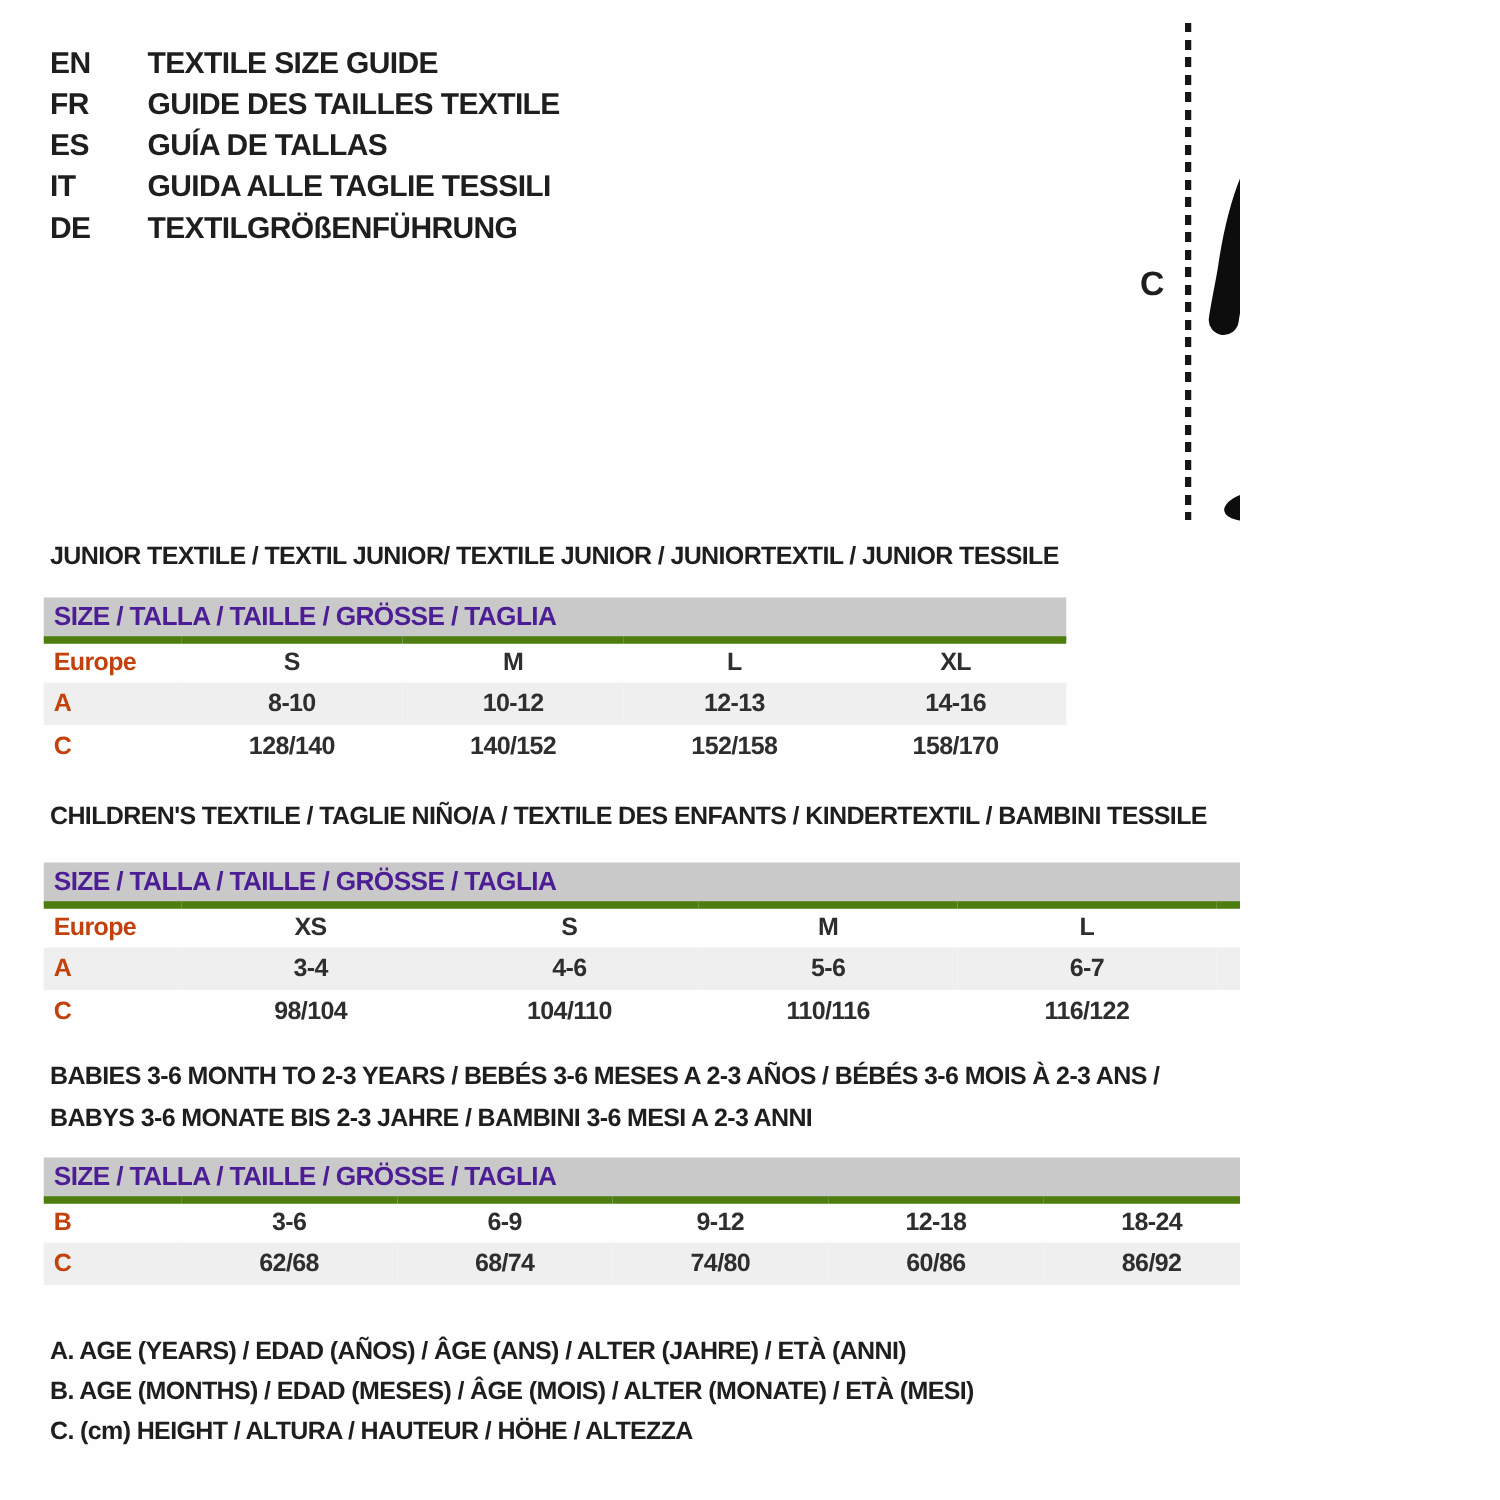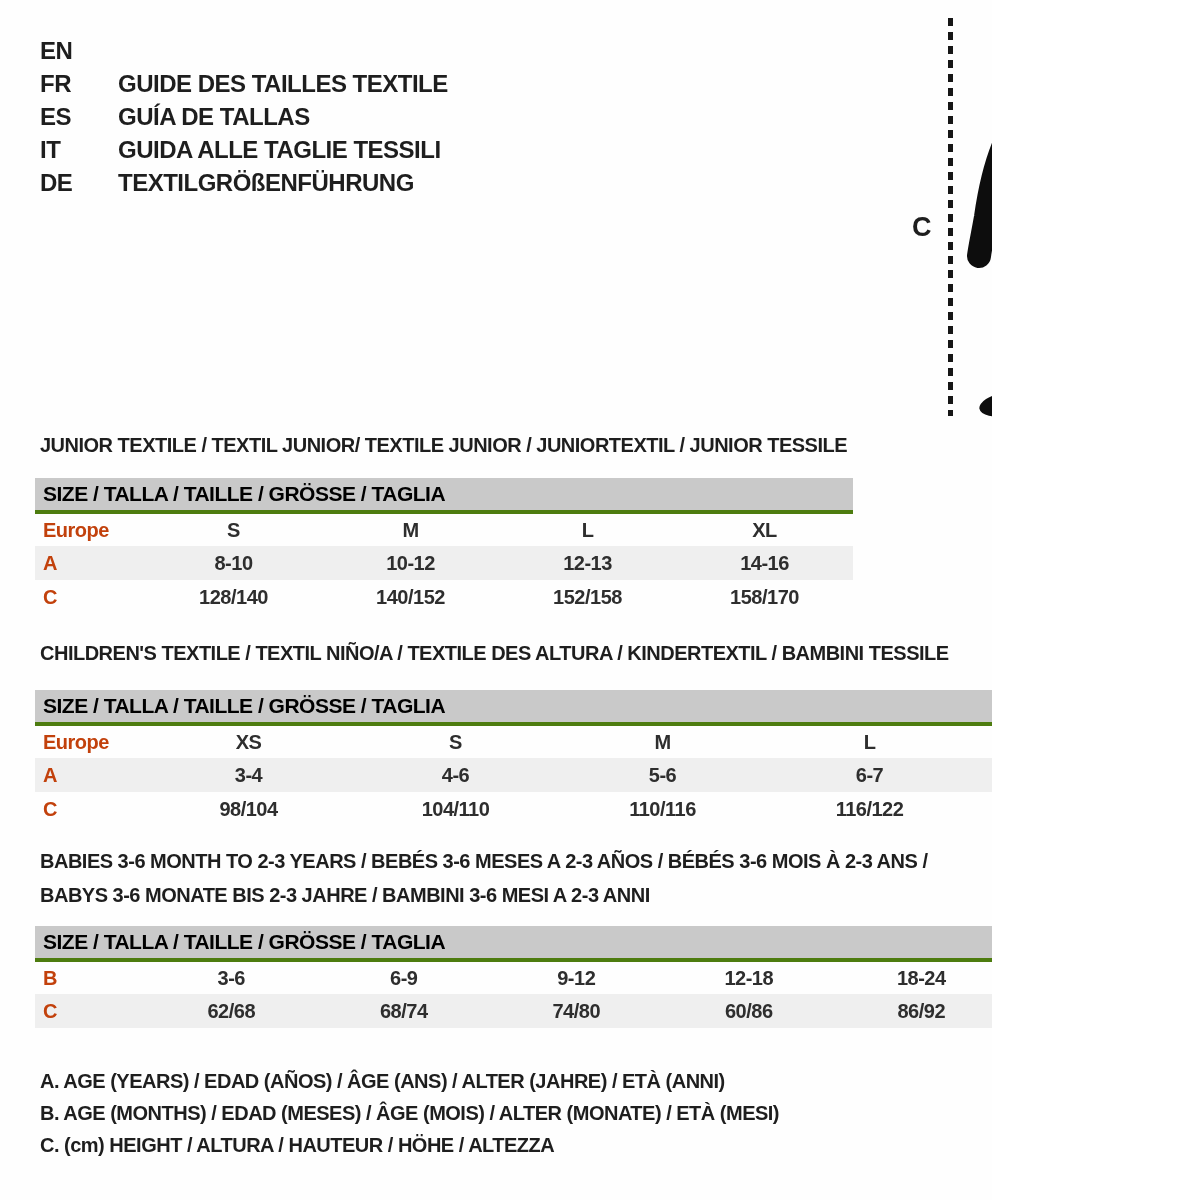--- a/index.html
+++ b/index.html
@@ -51,45 +51,46 @@
   table.size-table td {
     height: 34px;
     font-size: 20px;
     text-align: center;
     vertical-align: middle;
     color: #2e2e2e;
     padding: 0;
   }
   table.size-table tr.bar td {
     background: #c9c9c9;
-    color: #000000;
+    color: #4c1d95;
     text-align: left;
     padding-left: 8px;
     font-size: 21px;
-    border-bottom: 4px solid #4d7c0f;
+    border-bottom: 6px solid #4d7c0f;
   }
   table.size-table td.lab {
     text-align: left;
     padding-left: 8px;
     color: #c2410c;
   }
   table.size-table tr.shaded td { background: #efefef; }
 
   
   .legend { position: absolute; left: 40px; top: 1070px; }
   .legend-line { height: 32px; font-size: 20px; white-space: nowrap; }
 </style>
 </head>
 <body>
 
 <div class="page">
 
   <div class="lang-list">
     <div class="lang-row">
       <span class="lang-code">EN</span>
+      <span class="lang-title">TEXTILE SIZE GUIDE</span>
     </div>
     <div class="lang-row">
       <span class="lang-code">FR</span>
       <span class="lang-title">GUIDE DES TAILLES TEXTILE</span>
     </div>
     <div class="lang-row">
       <span class="lang-code">ES</span>
       <span class="lang-title">GUÍA DE TALLAS</span>
     </div>
     <div class="lang-row">
@@ -152,21 +153,21 @@
     <tr>
       <td class="lab">C</td>
       <td>128/140</td>
       <td>140/152</td>
       <td>152/158</td>
       <td>158/170</td>
     </tr>
   </tbody>
     </table>
 
-  <div class="section-heading" style="top:642px;">CHILDREN'S TEXTILE / TEXTIL NIÑO/A / TEXTILE DES ALTURA / KINDERTEXTIL / BAMBINI TESSILE</div>
+  <div class="section-heading" style="top:642px;">CHILDREN'S TEXTILE / TAGLIE NIÑO/A / TEXTILE DES ENFANTS / KINDERTEXTIL / BAMBINI TESSILE</div>
   <table class="size-table" style="left:35px; top:690px; width:1145px;">
     <colgroup>
         <col style="width:110px">
         <col>
         <col>
         <col>
         <col>
         <col>
       </colgroup>
     <tbody>

